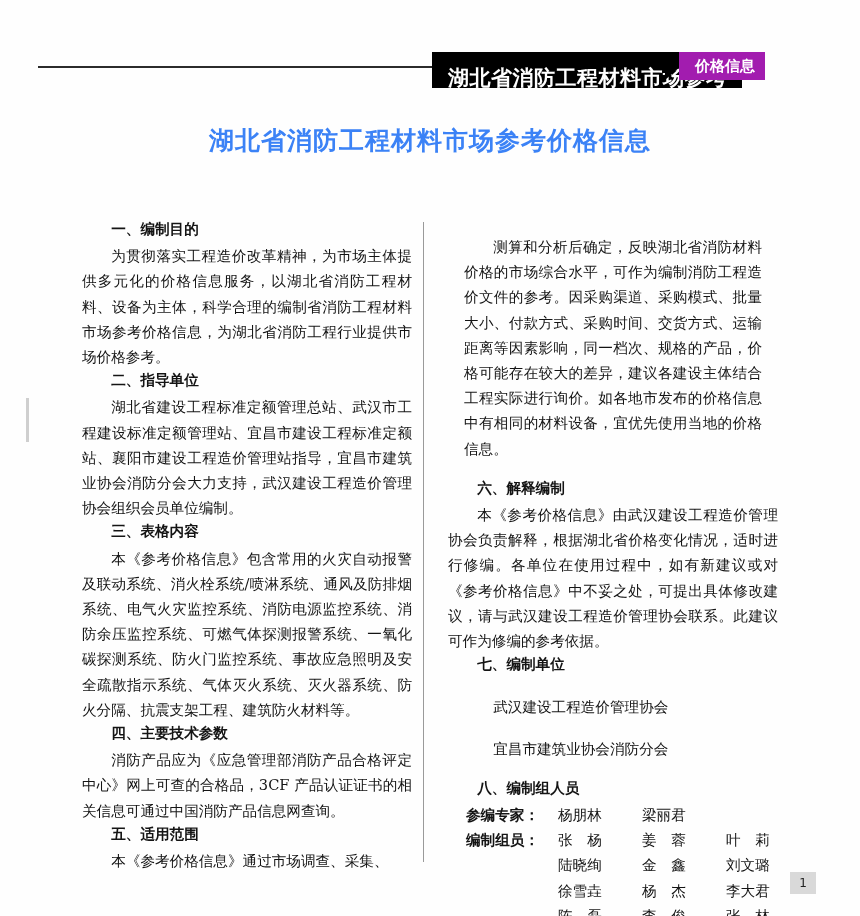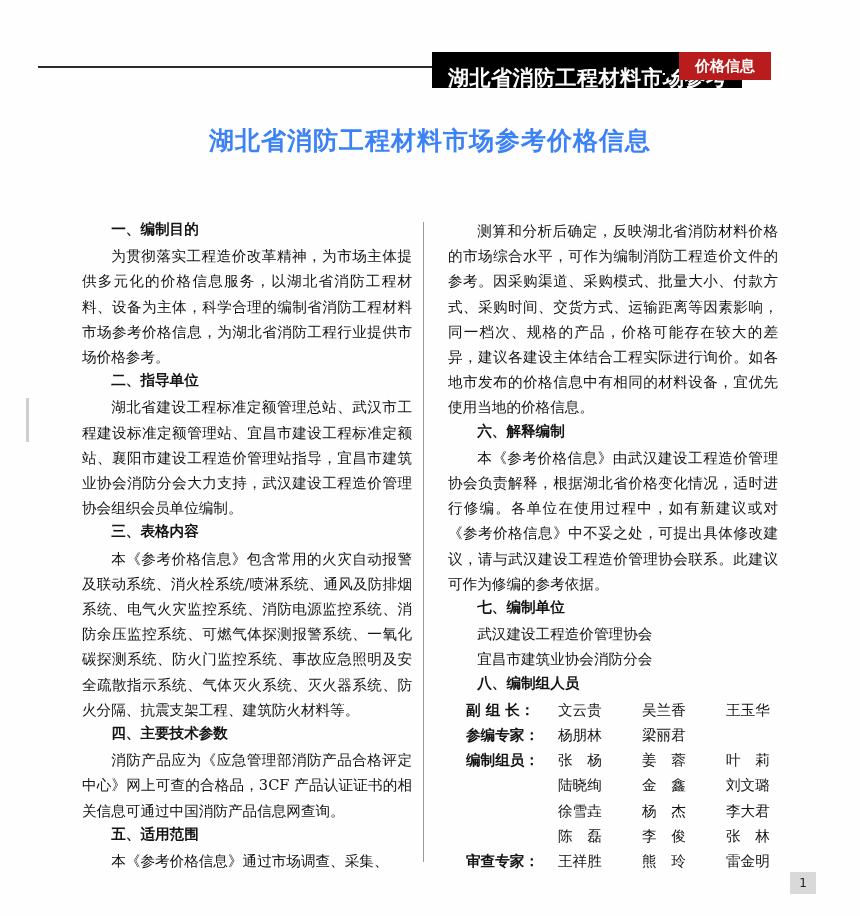--- a/index.html
+++ b/index.html
@@ -61,27 +61,27 @@
     width: 0; height: 0;
     border-top: 14px solid transparent;
     border-bottom: 14px solid transparent;
     border-left: 16px solid #000000;
   }
   .tag-sub {
     position: absolute;
     left: 679px;
     top: 0px;
     height: 28px;
-    background: #b91c1c;
+    background: #a21caf;
     color: #ffffff;
     font-family: "DejaVu Sans", "Liberation Sans", sans-serif;
     font-weight: bold;
     font-size: 15px;
     line-height: 28px;
-    padding: 0 16px 0 16px;
+    padding: 0 10px 0 16px;
     white-space: nowrap;
   }
 
   
   .doc-title {
     position: absolute;
     left: 0;
     top: 124px;
     width: 860px;
     text-align: center;
@@ -157,21 +157,21 @@
   }
   .pname {
     width: 84px;
     flex: none;
     white-space: nowrap;
   }
   .pname.last { width: auto; }
 
   .plain-line {
     text-indent: 2em;
-    margin: 0;
+    margin: 16px;
   }
 
   
   .page-num {
     position: absolute;
     right: 44px;
     bottom: 22px;
     width: 26px;
     height: 22px;
     background: #d9d9d9;
@@ -228,28 +228,20 @@
   <div class="col col-right">
     <p class="plain-line">测算和分析后确定，反映湖北省消防材料价格的市场综合水平，可作为编制消防工程造价文件的参考。因采购渠道、采购模式、批量大小、付款方式、采购时间、交货方式、运输距离等因素影响，同一档次、规格的产品，价格可能存在较大的差异，建议各建设主体结合工程实际进行询价。如各地市发布的价格信息中有相同的材料设备，宜优先使用当地的价格信息。</p>
     <p class="sec-head">六、解释编制</p>
     <p class="para">本《参考价格信息》由武汉建设工程造价管理协会负责解释，根据湖北省价格变化情况，适时进行修编。各单位在使用过程中，如有新建议或对《参考价格信息》中不妥之处，可提出具体修改建议，请与武汉建设工程造价管理协会联系。此建议可作为修编的参考依据。</p>
     <p class="sec-head">七、编制单位</p>
     <p class="plain-line">武汉建设工程造价管理协会</p>
     <p class="plain-line">宜昌市建筑业协会消防分会</p>
     <p class="sec-head">八、编制组人员</p>
 
     <div class="prow">
-      <span class="prole">副 组 长：</span>
-      <span class="pnames">
-        <span class="pname">文云贵</span>
-        <span class="pname">吴兰香</span>
-        <span class="pname last">王玉华</span>
-      </span>
-    </div>
-    <div class="prow">
       <span class="prole">参编专家：</span>
       <span class="pnames">
         <span class="pname">杨朋林</span>
         <span class="pname last">梁丽君</span>
       </span>
     </div>
     <div class="prow">
       <span class="prole">编制组员：</span>
       <span class="pnames">
         <span class="pname">张　杨</span>

